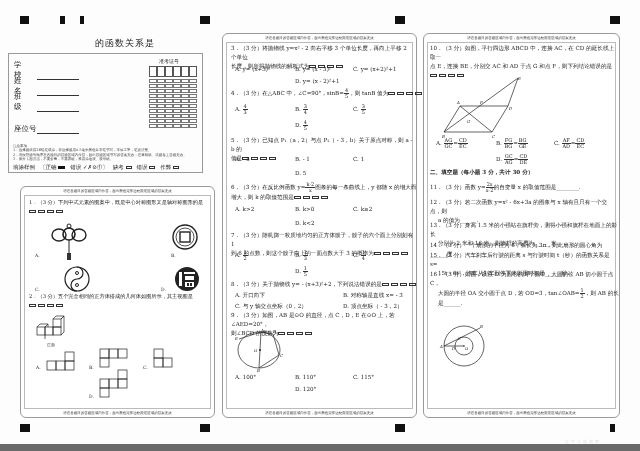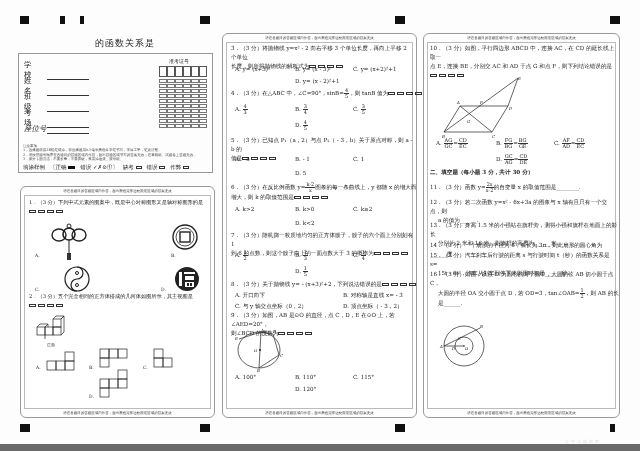--- a/index.html
+++ b/index.html
@@ -3,21 +3,21 @@
 <meta charset="utf-8">
 <style>
   * { box-sizing: border-box; margin: 0; padding: 0; }
   html, body { width: 640px; height: 451px; overflow: hidden; background: #ffffff; }
   body { font-family: "DejaVu Serif", serif; color: #222; position: relative; }
   .page { position: absolute; left: 0; top: 0; width: 640px; height: 444px; background: #fdfdfd; }
   .bottom-edge { position: absolute; left: 0; top: 444px; width: 640px; height: 7px; background: #6a6a6a; }
   .marker { position: absolute; background: #111; }
   .title { position: absolute; left: 95px; top: 37px; font-size: 9px; letter-spacing: 1px; }
 
-  .info-box { position: absolute; left: 18px; top: 53px; width: 195px; height: 120px; border: 1px solid #999; }
+  .info-box { position: absolute; left: 8px; top: 53px; width: 195px; height: 120px; border: 1px solid #999; }
   .field { position: absolute; left: 5px; font-size: 7.5px; display: flex; align-items: flex-end; }
   .field .lbl { width: 23px; letter-spacing: 4px; }
   .field .line { width: 42px; border-bottom: 1px solid #333; height: 8px; }
   .zkz-title { position: absolute; left: 150px; top: 4px; font-size: 5px; }
   .zkz-boxes { position: absolute; left: 140px; top: 12px; display: flex; }
   .zkz-boxes div { width: 8px; height: 11px; border: 1px solid #555; margin-right: 0; }
   .zkz-grid { position: absolute; left: 140px; top: 25px; }
   .zkz-row { display: flex; height: 5px; margin-bottom: 0; }
   .zkz-row div { width: 8px; height: 4px; border: 0.6px solid #777; font-size: 3px; }
   .notes { position: absolute; left: 4px; top: 90px; font-size: 3.5px; line-height: 4.3px; color: #444; width: 188px; }
@@ -66,26 +66,22 @@
         <span class="line"></span>
       </div>
     <div class="field" style="top:22px;">
         <span class="lbl">姓　名</span>
         <span class="line"></span>
       </div>
     <div class="field" style="top:38px;">
         <span class="lbl">班　级</span>
         <span class="line"></span>
       </div>
-    <div class="field" style="top:54px;">
-        <span class="lbl">考　场</span>
-        <span class="line"></span>
-      </div>
     <div class="field" style="top:70px;">
-        <span class="lbl" style="letter-spacing:0;font-style:italic;">座位号</span>
+        <span class="lbl" style="letter-spacing:0;">座位号</span>
         <span class="line"></span>
       </div>
 
     <div class="zkz-title">准考证号</div>
     <div class="zkz-boxes">
       <div></div>
         <div></div>
         <div></div>
         <div></div>
         <div></div>

